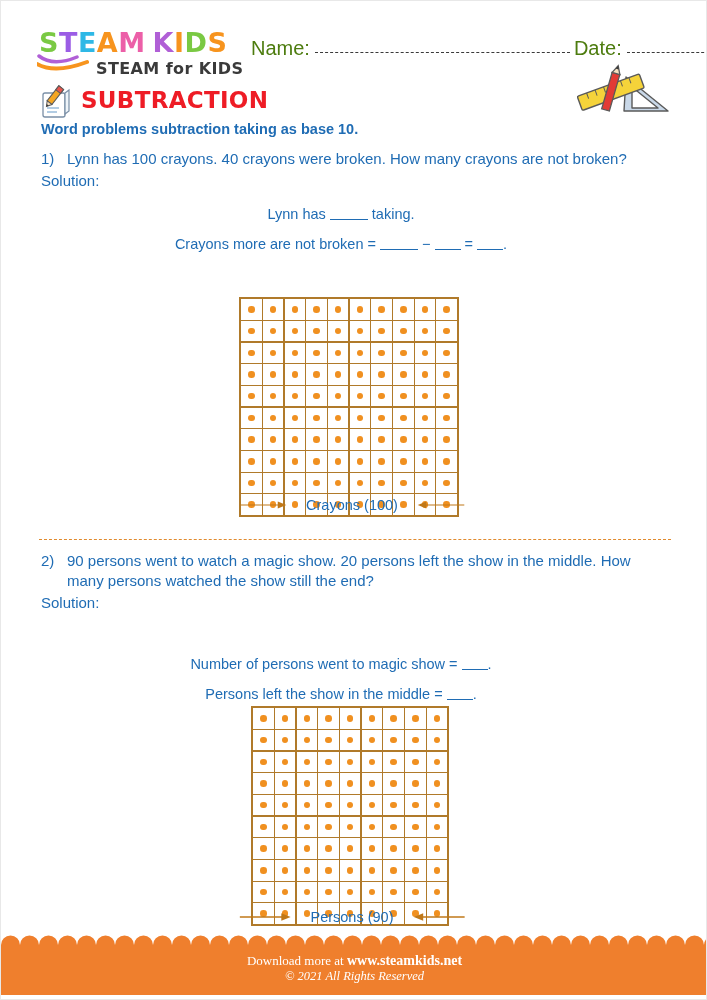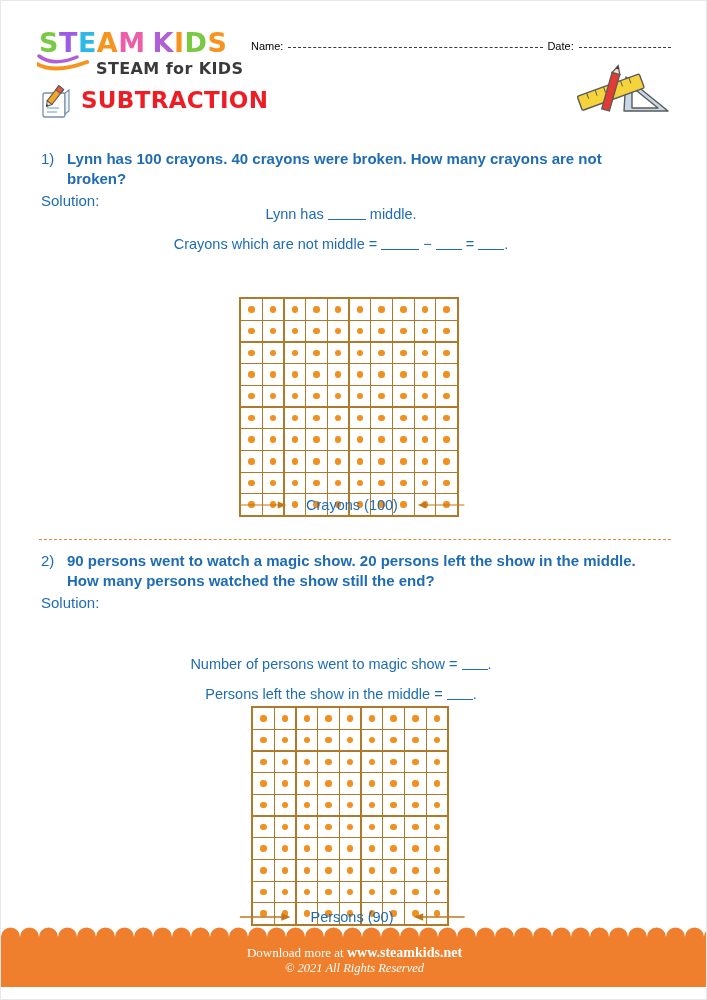--- a/index.html
+++ b/index.html
@@ -58,21 +58,21 @@
     white-space: nowrap;
   }
 
   #name-date {
     position: absolute;
     left: 250px; top: 36px;
     font-size: 14.5px;
     color: #1a1a1a;
     white-space: nowrap;
   }
-  .field-label { font-size: 11px; color: #000000; }
+  .field-label { font-size: 20px; color: #4d7c0f; }
   .dotline {
     display: inline-block;
     vertical-align: 2px;
     border-bottom: 1.6px dashed #3a3a3a;
     height: 1px;
   }
   #name-line { width: 255px; margin: 0 4px 0 5px; }
   #date-line { width: 92px; margin: 0 0 0 5px; }
 
   
@@ -122,21 +122,20 @@
   }
   .q-num {
     display: inline-block;
     width: 26px;
     vertical-align: top;
   }
   .q-body {
     display: inline-block;
     width: 570px;
     vertical-align: top;
-    font-weight: bold;
   }
   .solution-label {
     font-size: 15px;
     color: #1f6cb4;
     margin-top: 3px;
   }
   .sol-line {
     font-size: 14.5px;
     color: #1f6cb4;
     text-align: center;
@@ -194,21 +193,21 @@
   #divider {
     position: absolute;
     left: 38px; top: 538px;
     width: 632px;
     border-top: 1.4px dashed #e08a2e;
   }
 
   
   #footer {
     position: absolute;
-    left: 0; bottom: 12px;
+    left: 0; bottom: 4px;
     width: 707px; height: 62px;
   }
   #scallop { position: absolute; left: 0; top: 0; width: 707px; height: 14px; }
   #footer-body {
     position: absolute;
     left: 0; top: 12px;
     width: 707px; height: 50px;
     background: #ef7f2d;
     text-align: center;
   }
@@ -281,31 +280,32 @@
       <g transform="rotate(38 16 14)">
         <rect x="12.5" y="0" width="6" height="19" fill="#f5a623" stroke="#5a5a5a" stroke-width="1"></rect>
         <rect x="12.5" y="0" width="6" height="5" fill="#e8554d" stroke="#5a5a5a" stroke-width="1"></rect>
         <polygon points="12.5,19 15.5,24 18.5,19" fill="#f7e0c0" stroke="#5a5a5a" stroke-width="1"></polygon>
         <polygon points="14.2,21.8 15.5,24 16.8,21.8" fill="#3a3a3a"></polygon>
       </g>
     </svg>
     <div id="title-text">SUBTRACTION</div>
   </div>
 
+  <div id="subtitle">Word problems subtraction taking as base 10.</div>
 
   <div class="q-block" id="q1" style="top:148px;">
     <div class="q-line">
       <span class="q-num">1)</span><span class="q-body">Lynn has 100 crayons. 40 crayons were broken. How many crayons are not broken?</span>
     </div>
     <div class="solution-label">Solution:</div>
   </div>
 
   <div class="q-block" style="top:198px;">
-    <div class="sol-line" id="q1-sol-0"><span>Lynn has </span><span class="blank b-md"></span><span> middle.</span></div>
-    <div class="sol-line" id="q1-sol-2"><span>Crayons which are not middle = </span><span class="blank b-md"></span><span> − </span><span class="blank b-sm"></span><span> = </span><span class="blank b-sm"></span><span>.</span></div>
+    <div class="sol-line" id="q1-sol-0"><span>Lynn has </span><span class="blank b-md"></span><span> taking.</span></div>
+    <div class="sol-line" id="q1-sol-2"><span>Crayons more are not broken = </span><span class="blank b-md"></span><span> − </span><span class="blank b-sm"></span><span> = </span><span class="blank b-sm"></span><span>.</span></div>
   </div>
 
   <div class="grid-wrap" style="left:238px; top:296px;">
     <div class="grid" id="grid-1" style="grid-template-columns: repeat(10, 20.5px);">
         <div class="cell">
           <div class="dot"></div>
         </div>
         <div class="cell">
           <div class="dot"></div>
         </div>

